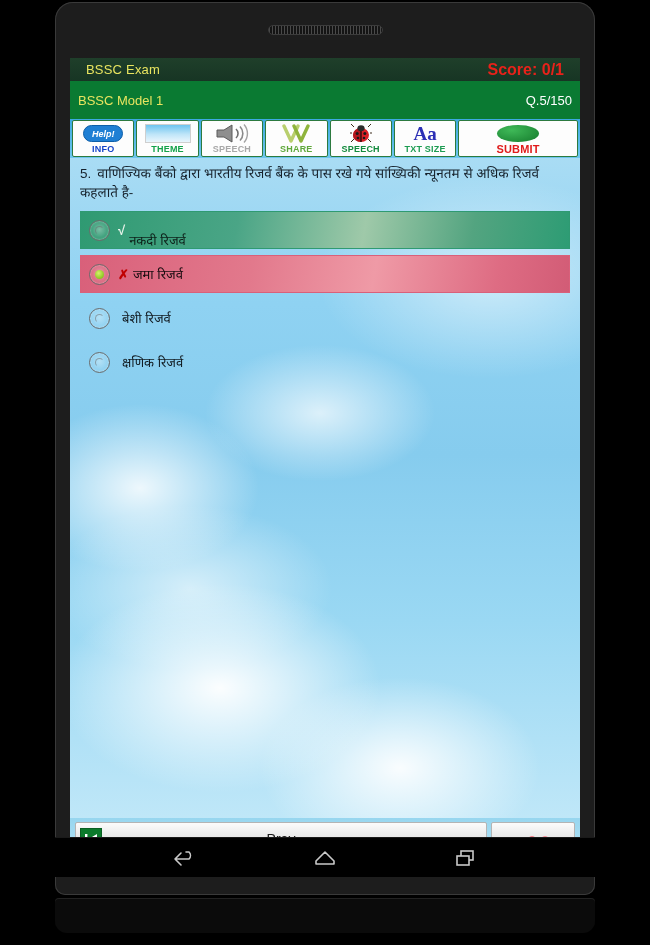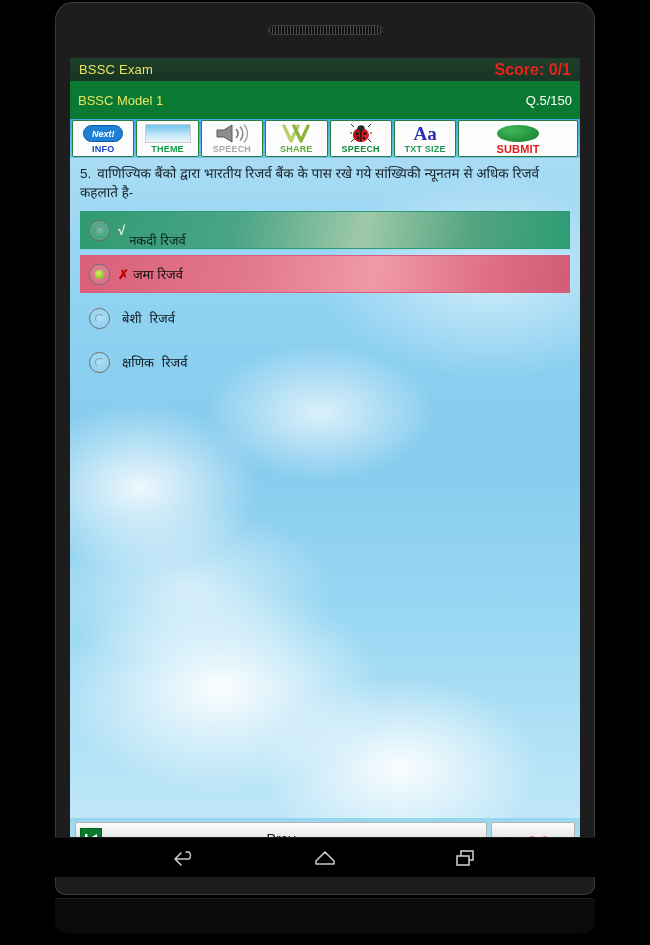--- a/index.html
+++ b/index.html
@@ -51,21 +51,21 @@
     overflow: hidden;
     background: #cfe9fb;
   }
 
   
   .hdr-row1 {
     position: relative;
     height: 23px;
     background: linear-gradient(180deg,#1f3f2a 0%, #173524 100%);
     display: flex; align-items: center;
-    padding: 0 9px;
+    padding: 0 16px;
   }
   .hdr-row1 .title {
     color: #e8e45f; font-size: 13px; letter-spacing: .2px;
   }
   .hdr-row1 .score {
     margin-left: auto;
     color: #e8221a; font-size: 16px; font-weight: bold;
   }
   .hdr-row2 {
     position: relative;
@@ -179,21 +179,21 @@
     position: relative;
   }
   .opt.correct {
     background: linear-gradient(100deg,#2f9a72 0%, #4aa586 32%, #9fc9a9 58%, #53a480 80%, #2d9c74 100%);
     border: 1px solid #2f9a72;
   }
   .opt.wrong {
     background: linear-gradient(100deg,#d9607a 0%, #e2798c 35%, #ef9aa6 60%, #de6c83 85%, #d25c76 100%);
     border: 1px solid #d9607a;
   }
-  .opt.plain { background: transparent; border: 1px solid transparent; font-family: Liberation Mono, monospace; }
+  .opt.plain { background: transparent; border: 1px solid transparent; }
 
   .radio {
     width: 21px; height: 21px; border-radius: 50%;
     border: 1px solid #6b6b6b;
     background: radial-gradient(circle at 50% 45%, rgba(255,255,255,.35) 0%, rgba(255,255,255,.05) 60%, rgba(0,0,0,.06) 100%);
     display: flex; align-items: center; justify-content: center;
     flex: 0 0 auto;
     box-shadow: inset 0 0 2px rgba(255,255,255,.6);
   }
   .radio .inner {
@@ -297,21 +297,21 @@
 
     <div class="hdr-row2">
       <span class="model">BSSC Model 1</span>
       <span class="qno">Q.5/150</span>
     </div>
 
     <div id="toolbar">
 
       <div class="tb-btn">
         <span class="tb-glyph">
-          <span class="help-pill">Next!</span>
+          <span class="help-pill">Help!</span>
         </span>
         <span class="tb-label lbl-info">INFO</span>
       </div>
 
       <div class="tb-btn">
         <span class="tb-glyph">
           <span class="theme-thumb"></span>
         </span>
         <span class="tb-label lbl-theme">THEME</span>
       </div>

